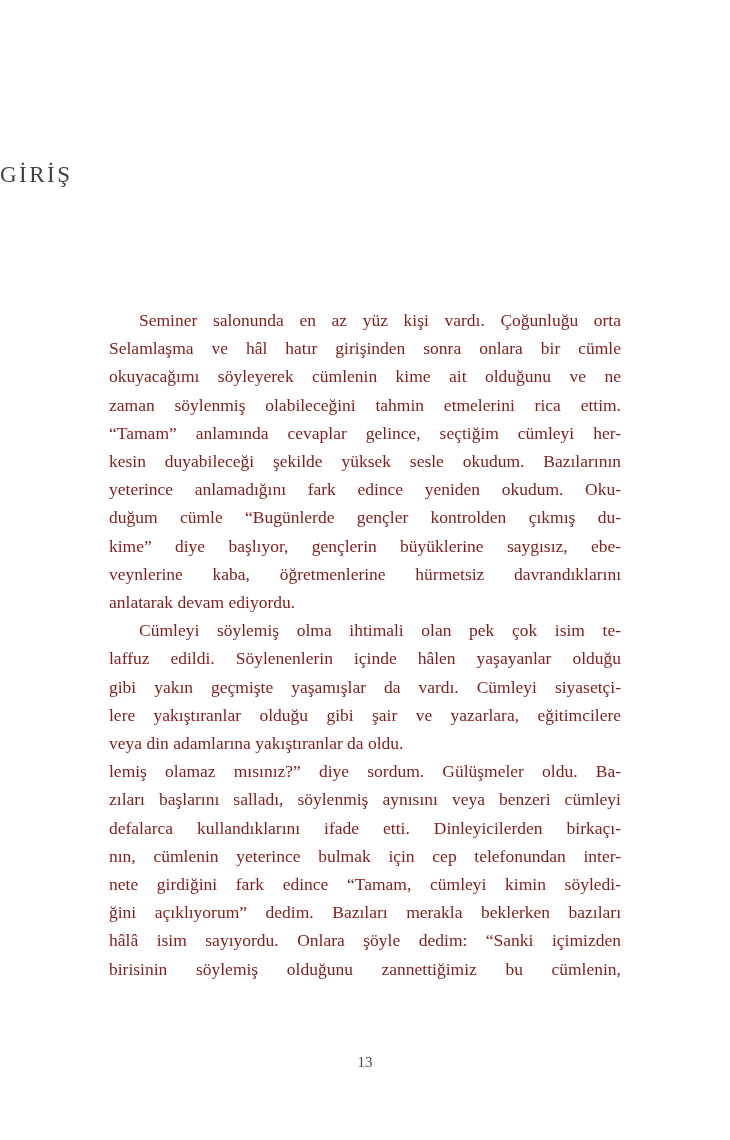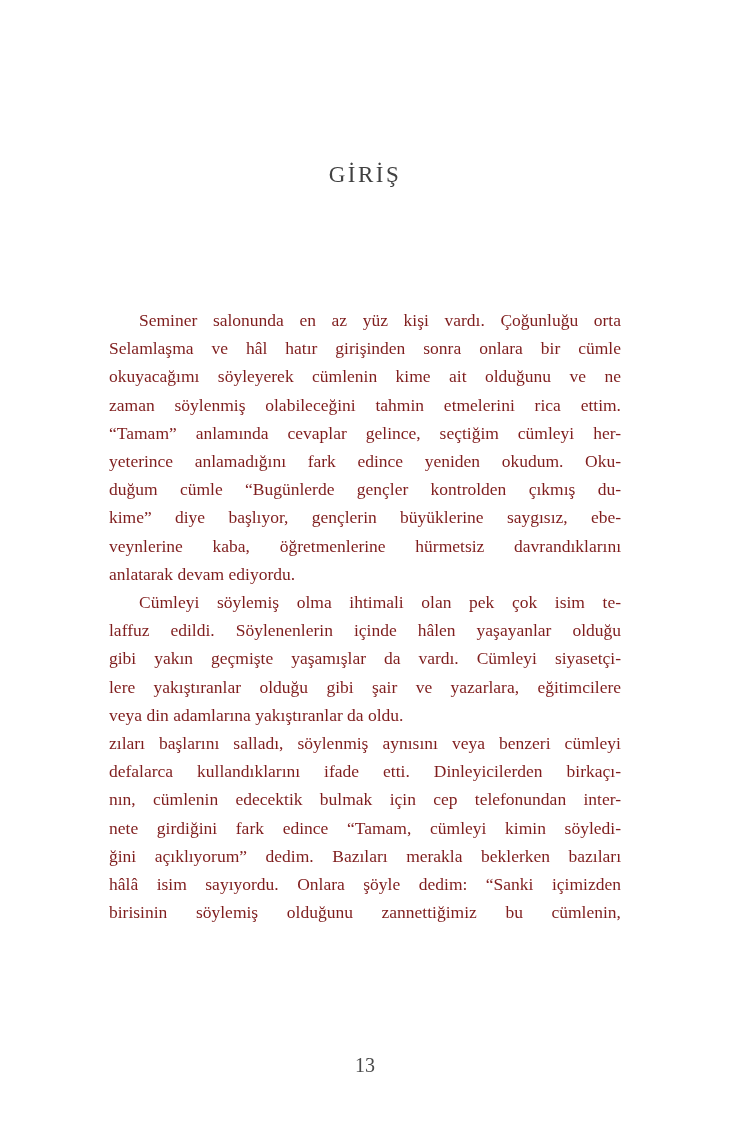--- a/index.html
+++ b/index.html
@@ -13,21 +13,20 @@
     height: 1140px;
     background: #ffffff;
     font-family: "Liberation Serif", serif;
     overflow: hidden;
   }
   .chapter-title {
     position: absolute;
     top: 162px;
     left: 0;
     width: 100%;
-    text-align: center;
     font-size: 23px;
     letter-spacing: 2.5px;
     color: #414141;
     font-weight: 400;
   }
   .text-block {
     position: absolute;
     left: 109px;
     top: 306px;
     width: 512px;
@@ -49,58 +48,60 @@
   }
   .line.indent {
     text-indent: 30px;
   }
   .page-number {
     position: absolute;
     top: 1054px;
     left: 0;
     width: 100%;
     text-align: center;
-    font-size: 20px;
+    font-size: 15px;
     color: #4a4a4a;
   }
 </style>
 </head>
 <body>
 
 <div class="page">
 
   <div class="chapter-title">GİRİŞ</div>
 
   <div class="text-block">
 
     <p class="para">
       <span class="line indent">Seminer salonunda en az yüz kişi vardı. Çoğunluğu orta</span>
       <span class="line">Selamlaşma ve hâl hatır girişinden sonra onlara bir cümle</span>
       <span class="line">okuyacağımı söyleyerek cümlenin kime ait olduğunu ve ne</span>
       <span class="line">zaman söylenmiş olabileceğini tahmin etmelerini rica ettim.</span>
       <span class="line">“Tamam” anlamında cevaplar gelince, seçtiğim cümleyi her-</span>
+      <span class="line">kesin duyabileceği şekilde yüksek sesle okudum. Bazılarının</span>
       <span class="line">yeterince anlamadığını fark edince yeniden okudum. Oku-</span>
       <span class="line">duğum cümle “Bugünlerde gençler kontrolden çıkmış du-</span>
       <span class="line">kime” diye başlıyor, gençlerin büyüklerine saygısız, ebe-</span>
       <span class="line">veynlerine kaba, öğretmenlerine hürmetsiz davrandıklarını</span>
       <span class="line para-end">anlatarak devam ediyordu.</span>
     </p>
 
     <p class="para">
       <span class="line indent">Cümleyi söylemiş olma ihtimali olan pek çok isim te-</span>
       <span class="line">laffuz edildi. Söylenenlerin içinde hâlen yaşayanlar olduğu</span>
       <span class="line">gibi yakın geçmişte yaşamışlar da vardı. Cümleyi siyasetçi-</span>
       <span class="line">lere yakıştıranlar olduğu gibi şair ve yazarlara, eğitimcilere</span>
       <span class="line para-end">veya din adamlarına yakıştıranlar da oldu.</span>
     </p>
 
     <p class="para">
+      <span class="line">lemiş olamaz mısınız?” diye sordum. Gülüşmeler oldu. Ba-</span>
       <span class="line">zıları başlarını salladı, söylenmiş aynısını veya benzeri cümleyi</span>
       <span class="line">defalarca kullandıklarını ifade etti. Dinleyicilerden birkaçı-</span>
-      <span class="line">nın, cümlenin edecektik bulmak için cep telefonundan inter-</span>
+      <span class="line">nın, cümlenin yeterince bulmak için cep telefonundan inter-</span>
       <span class="line">nete girdiğini fark edince “Tamam, cümleyi kimin söyledi-</span>
       <span class="line">ğini açıklıyorum” dedim. Bazıları merakla beklerken bazıları</span>
       <span class="line">hâlâ isim sayıyordu. Onlara şöyle dedim: “Sanki içimizden</span>
       <span class="line">birisinin söylemiş olduğunu zannettiğimiz bu cümlenin,</span>
     </p>
 
   </div>
 
   <div class="page-number">13</div>
 

